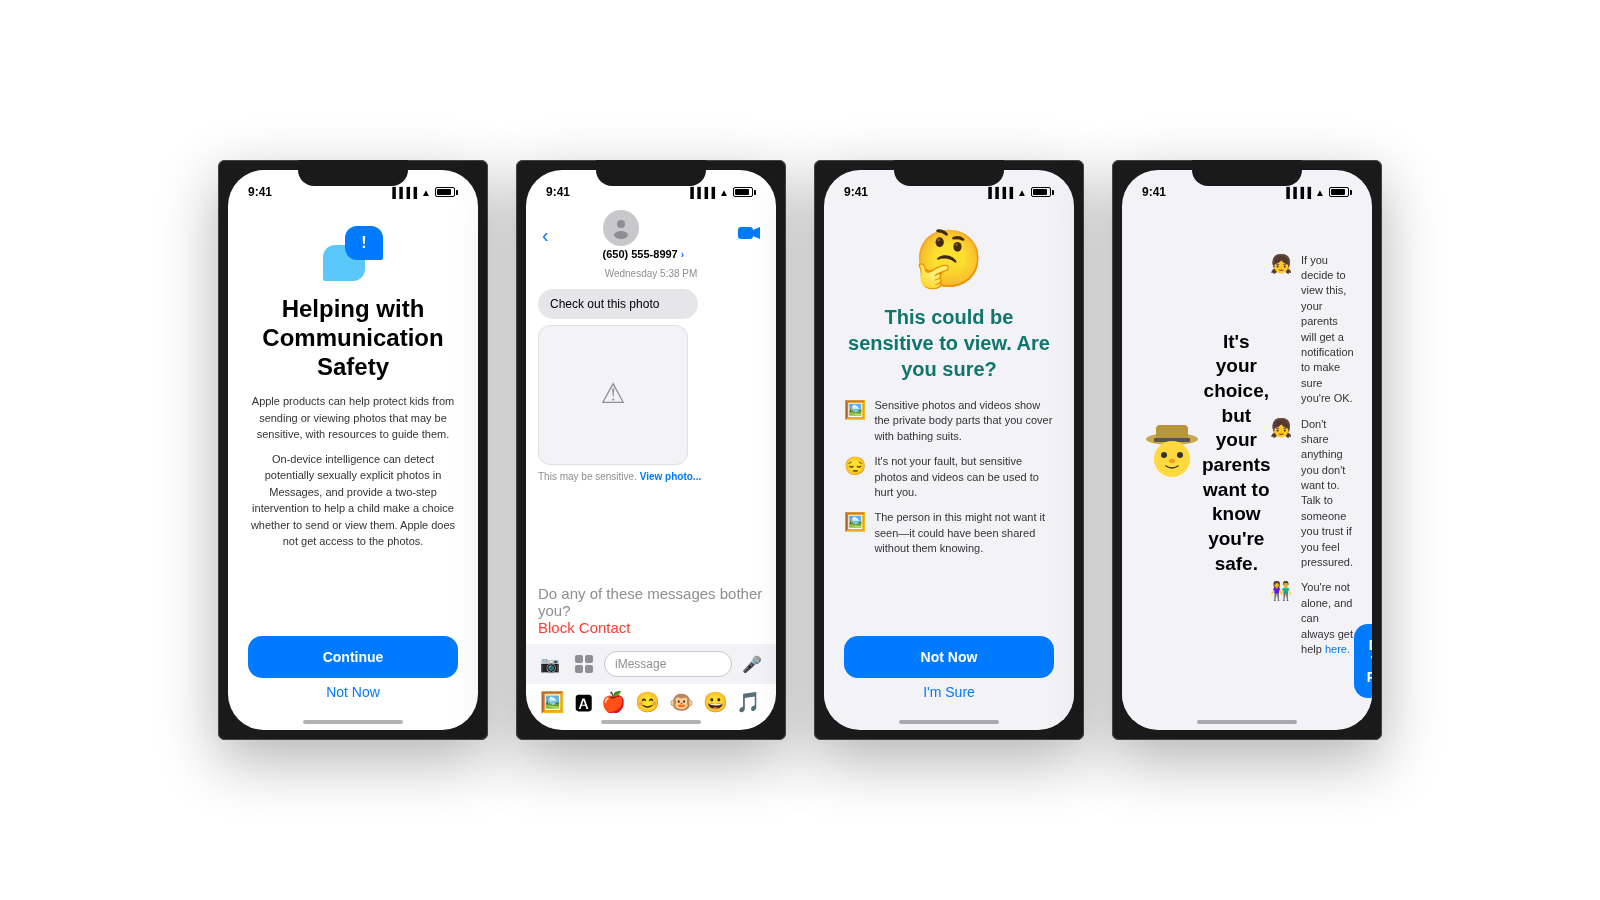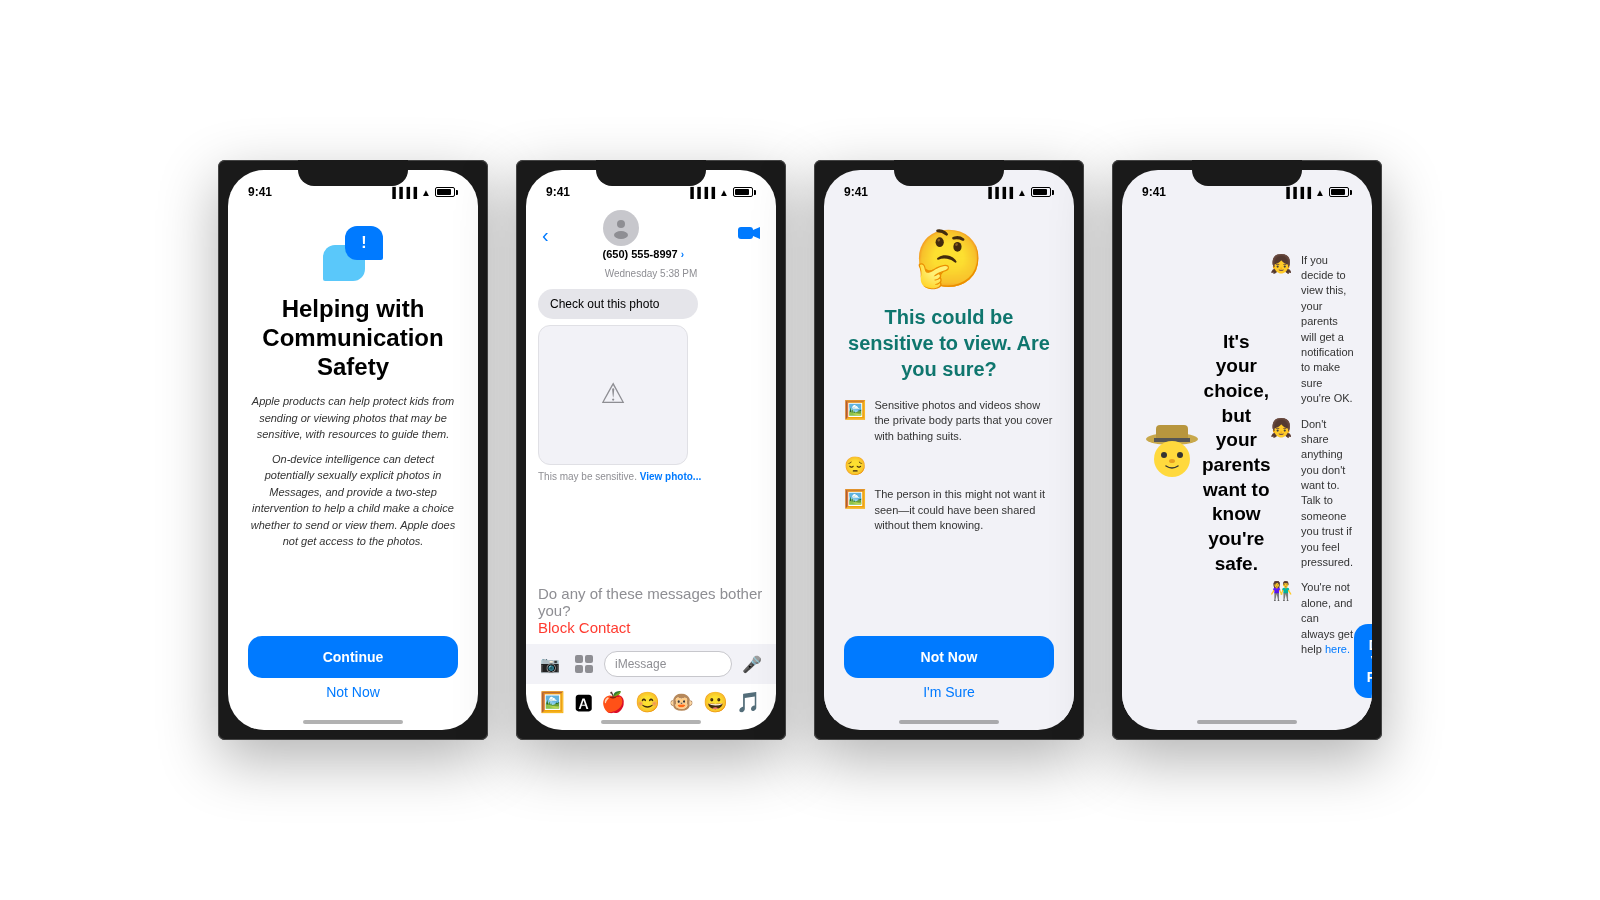--- a/index.html
+++ b/index.html
@@ -90,21 +90,20 @@
       color: #000;
       line-height: 1.2;
       margin-bottom: 12px;
     }
 
     .phone1-body {
       font-size: 11px;
       color: #333;
       line-height: 1.5;
       margin-bottom: 8px;
-      font-style: italic;
     }
 
     .btn-blue {
       width: 100%;
       background: #007AFF;
       color: #fff;
       border: none;
       border-radius: 14px;
       padding: 13px;
       font-size: 14px;
@@ -616,20 +615,21 @@
         <div class="thinking-emoji">🤔</div>
         <h2 class="sensitive-title">This could be sensitive to view. Are you sure?</h2>
 
         <div class="reason-list">
           <div class="reason-item">
             <span class="reason-emoji">🖼️</span>
             <span class="reason-text">Sensitive photos and videos show the private body parts that you cover with bathing suits.</span>
           </div>
           <div class="reason-item">
             <span class="reason-emoji">😔</span>
+            <span class="reason-text">It's not your fault, but sensitive photos and videos can be used to hurt you.</span>
           </div>
           <div class="reason-item">
             <span class="reason-emoji">🖼️</span>
             <span class="reason-text">The person in this might not want it seen—it could have been shared without them knowing.</span>
           </div>
         </div>
 
         <div style="flex:1;"></div>
 
         <button class="btn-blue">Not Now</button>

